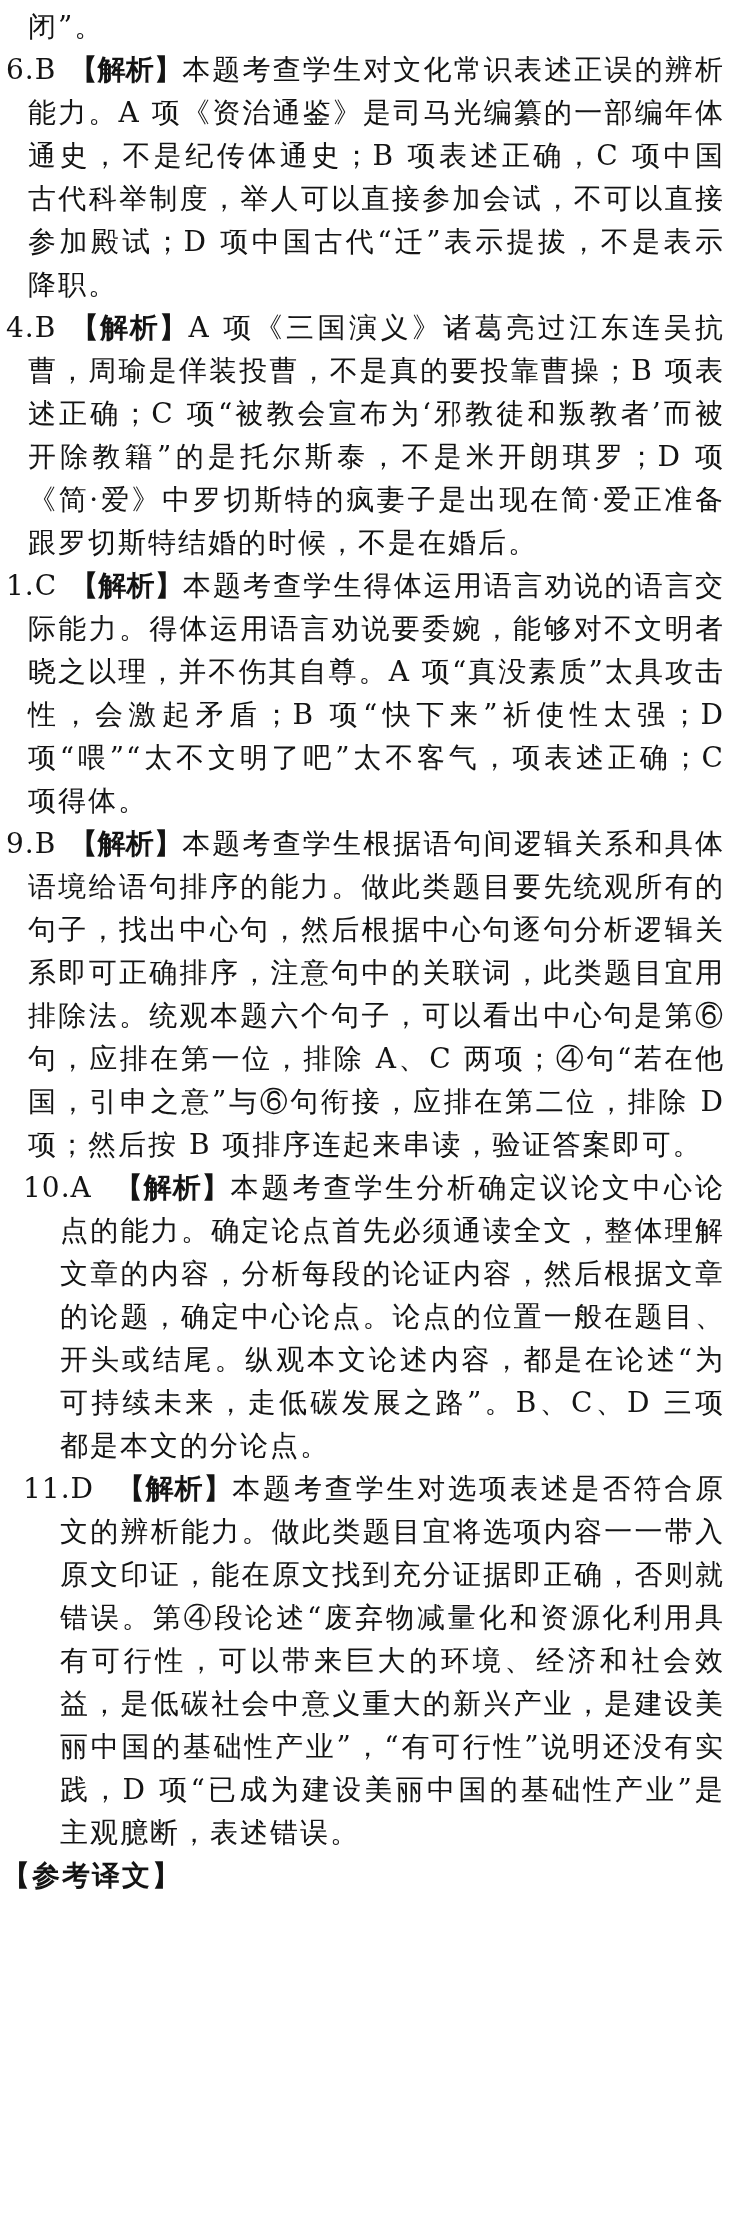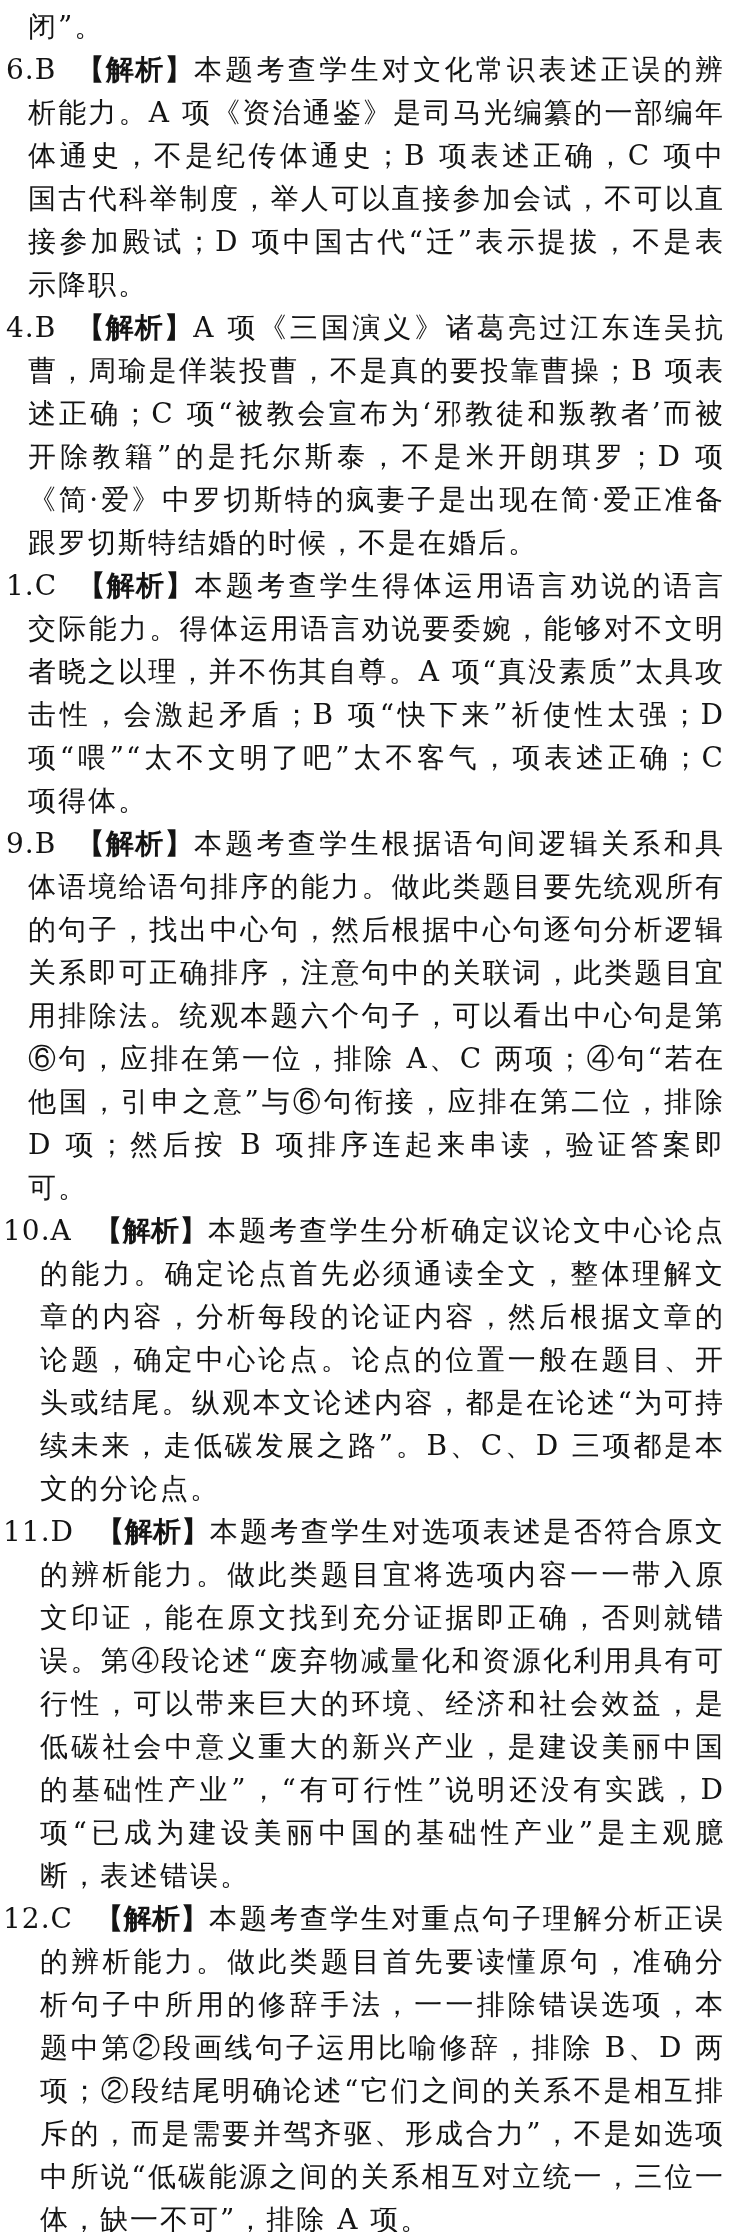--- a/index.html
+++ b/index.html
@@ -16,22 +16,22 @@
     background: #ffffff;
   }
   p.line {
     margin: 0;
     line-height: 43px;
     text-align: justify;
     letter-spacing: 2px;
   }
   .frag { padding-left: 28px; }
   .sm { padding-left: 28px; text-indent: -22px; }
-  .lg { padding-left: 40px; text-indent: -37px; }
-  .no { margin-right: 19px; letter-spacing: 1px; }
+  .lg { padding-left: 60px; text-indent: -37px; }
+  .no { margin-right: 13px; letter-spacing: 1px; }
   .lg .no { margin-right: 22px; }
   .tag {
     font-family: Liberation Sans, sans-serif;
     font-weight: 700;
     letter-spacing: 0;
   }
   .ref-header {
     font-family: "DejaVu Sans", "Liberation Sans", sans-serif;
     font-weight: 700;
     padding-left: 2px;
@@ -50,17 +50,16 @@
   <p class="line sm"><span class="no">4.B</span><span class="tag">【解析】</span><span>A 项《三国演义》诸葛亮过江东连吴抗曹，周瑜是佯装投曹，不是真的要投靠曹操；B 项表述正确；C 项“被教会宣布为‘邪教徒和叛教者’而被开除教籍”的是托尔斯泰，不是米开朗琪罗；D 项《简·爱》中罗切斯特的疯妻子是出现在简·爱正准备跟罗切斯特结婚的时候，不是在婚后。</span></p>
 
   <p class="line sm"><span class="no">1.C</span><span class="tag">【解析】</span><span>本题考查学生得体运用语言劝说的语言交际能力。得体运用语言劝说要委婉，能够对不文明者晓之以理，并不伤其自尊。A 项“真没素质”太具攻击性，会激起矛盾；B 项“快下来”祈使性太强；D 项“喂”“太不文明了吧”太不客气，项表述正确；C 项得体。</span></p>
 
   <p class="line sm"><span class="no">9.B</span><span class="tag">【解析】</span><span>本题考查学生根据语句间逻辑关系和具体语境给语句排序的能力。做此类题目要先统观所有的句子，找出中心句，然后根据中心句逐句分析逻辑关系即可正确排序，注意句中的关联词，此类题目宜用排除法。统观本题六个句子，可以看出中心句是第⑥句，应排在第一位，排除 A、C 两项；④句“若在他国，引申之意”与⑥句衔接，应排在第二位，排除 D 项；然后按 B 项排序连起来串读，验证答案即可。</span></p>
 
   <p class="line lg"><span class="no">10.A</span><span class="tag">【解析】</span><span>本题考查学生分析确定议论文中心论点的能力。确定论点首先必须通读全文，整体理解文章的内容，分析每段的论证内容，然后根据文章的论题，确定中心论点。论点的位置一般在题目、开头或结尾。纵观本文论述内容，都是在论述“为可持续未来，走低碳发展之路”。B、C、D 三项都是本文的分论点。</span></p>
 
   <p class="line lg"><span class="no">11.D</span><span class="tag">【解析】</span><span>本题考查学生对选项表述是否符合原文的辨析能力。做此类题目宜将选项内容一一带入原文印证，能在原文找到充分证据即正确，否则就错误。第④段论述“废弃物减量化和资源化利用具有可行性，可以带来巨大的环境、经济和社会效益，是低碳社会中意义重大的新兴产业，是建设美丽中国的基础性产业”，“有可行性”说明还没有实践，D 项“已成为建设美丽中国的基础性产业”是主观臆断，表述错误。</span></p>
 
-  <p class="line lg"><span class="no">12.C</span><span class="tag">【解析】</span><span>本题考查学生对重点句子理解分析正误的辨析能力。做此类题目首先要读懂原句，准确分析句子中所用的修辞手法，一一排除错误选项，本题中第②段画线句子运用比喻修辞，排除 B、D 两项；②段结尾明确论述“它们之间的关系不是相互排斥的，而是需要并驾齐驱、形成合力”，不是如选项中所说“低碳能源之间的关系相互对立统一，三位一体，缺一不可”，排除 A 项。</span></p>
 
   <p class="line ref-header">【参考译文】</p>
 
 </div>
 
 </body></html>

